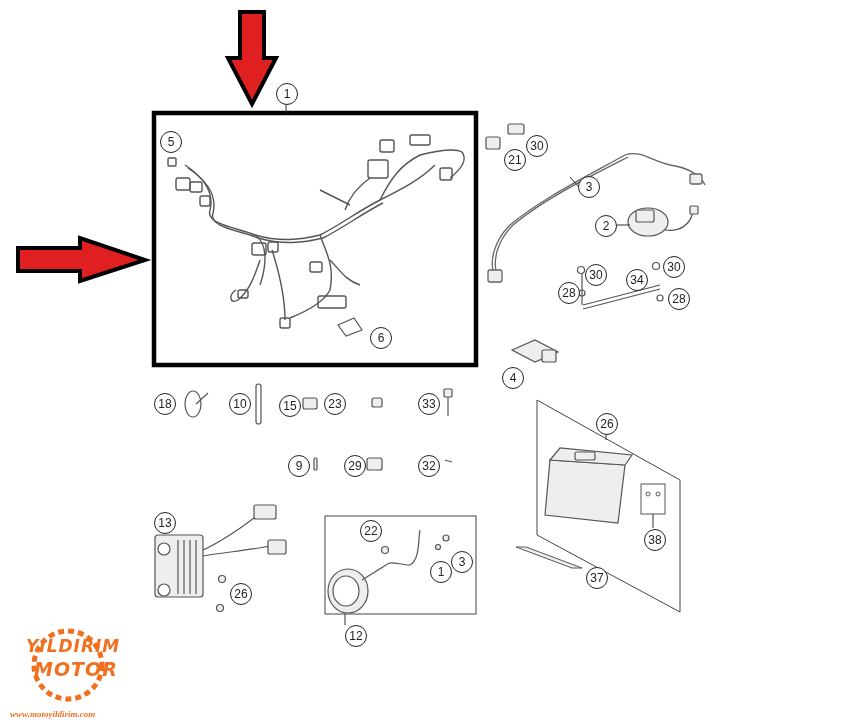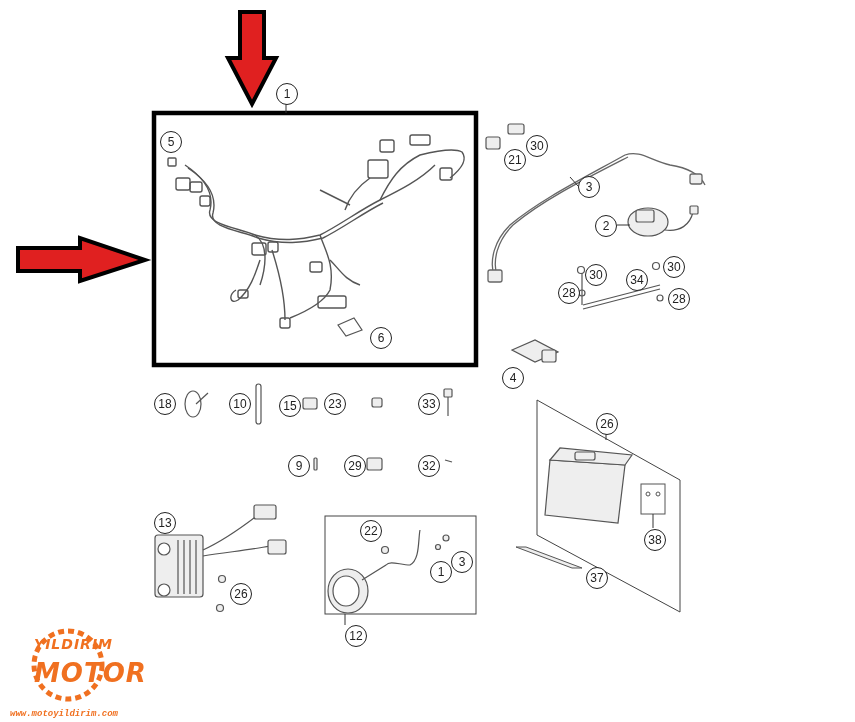--- a/index.html
+++ b/index.html
@@ -1,21 +1,21 @@
 <!DOCTYPE html>
 <html><head>
 <meta charset="utf-8">
 <style>
   html, body { margin:0; padding:0; background:#ffffff; }
   body { width:855px; height:722px; position:relative; overflow:hidden; font-family:"Liberation Sans", sans-serif; }
   #stage { position:absolute; left:0; top:0; width:855px; height:722px; }
   .callout { position:absolute; width:20px; height:20px; border:1.3px solid #222; border-radius:50%;
     background:#fff; color:#222; font-size:12px; line-height:20px; text-align:center; box-sizing:content-box; cursor:pointer; }
   .logo-title { position:absolute; color:#f07020; font-weight:bold; font-style:italic; font-family:"DejaVu Sans", sans-serif; letter-spacing:1px; }
-  .logo-url { position:absolute; left:10px; top:709px; color:#f07020; font-size:9px; font-weight:bold; font-style:italic; font-family:Liberation Mono, monospace; }
+  .logo-url { position:absolute; left:10px; top:709px; color:#f07020; font-size:9px; font-weight:bold; font-style:italic; font-family:Liberation Serif, serif; }
 </style>
 </head>
 <body>
 
 <div id="stage">
   <svg width="855" height="722" viewBox="0 0 855 722" xmlns="http://www.w3.org/2000/svg" style="position:absolute;left:0;top:0">
 
     <g>
       <polygon points="240,12 264,12 264,58 276,58 252,104 228,58 240,58" fill="#e02020" stroke="#000" stroke-width="4" stroke-linejoin="miter"></polygon>
     </g>
@@ -180,17 +180,17 @@
   <div class="callout" style="left:451px;top:551px">3</div>
   <div class="callout" style="left:430px;top:561px">1</div>
   <div class="callout" style="left:586px;top:567px">37</div>
   <div class="callout" style="left:230px;top:583px">26</div>
   <div class="callout" style="left:345px;top:625px">12</div>
 
   <div>
     <svg width="100" height="80" style="position:absolute;left:20px;top:625px">
       <circle cx="48" cy="40" r="34" fill="none" stroke="#f07020" stroke-width="5" stroke-dasharray="6 4"></circle>
     </svg>
-    <div class="logo-title" style="left:26px;top:636px;font-size:14px;margin-left:8px;">YILDIRIM</div>
-    <div class="logo-title" style="left:34px;top:658px;font-size:26px;">MOTOR</div>
+    <div class="logo-title" style="left:26px;top:636px;font-size:17px;">YILDIRIM</div>
+    <div class="logo-title" style="left:34px;top:658px;font-size:19px;">MOTOR</div>
     <div class="logo-url">www.motoyildirim.com</div>
   </div>
 </div>
 
 </body></html>

